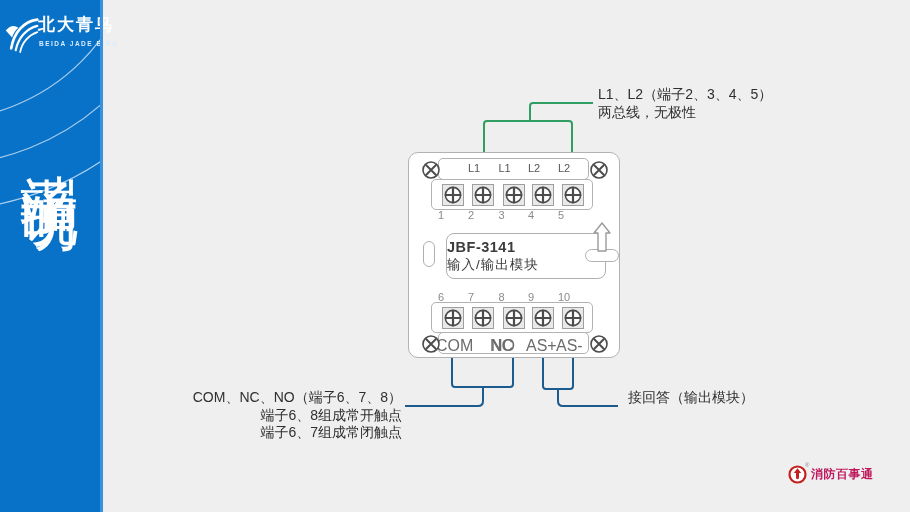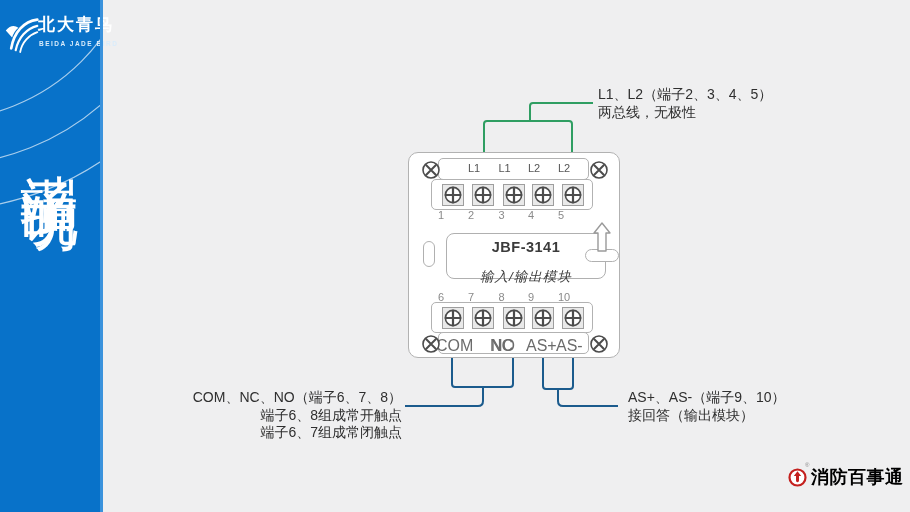--- a/index.html
+++ b/index.html
@@ -31,34 +31,34 @@
   .strip.top-screws{left:22px;top:26px;width:162px;height:31px;}
   .strip.bot-screws{left:22px;top:149px;width:162px;height:31px;}
   .strip.bot-labels{left:29px;top:179px;width:151px;height:22px;}
   .corner-screw{position:absolute;width:20px;height:20px;}
   .screw-cell{position:absolute;width:22px;height:22px;background:#e9e9e9;border:1px solid #9e9e9e;}
   .tlabel,.tnum,.blabel{position:absolute;text-align:left;white-space:nowrap;}
   .tlabel{color:#555555;font-size:11px;width:30px;}
   .tnum{color:#8a8a8a;font-size:11px;width:30px;}
   .blabel{color:#6b6b6b;font-size:16px;width:34px;}
   .center-box{position:absolute;left:37px;top:80px;width:160px;height:46px;
-    border:1.2px solid #b0b0b0;border-radius:8px;text-align:center;color:#3b3b3b;}
+    border:1.2px solid #b0b0b0;border-radius:8px;text-align:left;color:#3b3b3b;}
   .center-box .model{font-size:14.5px;font-weight:600;margin-top:5px;letter-spacing:.5px;}
-  .center-box .mname{font-size:13.5px;margin-top:13px;letter-spacing:1px;font-style:italic;}
+  .center-box .mname{font-size:13.5px;margin-top:1px;letter-spacing:1px;}
   .pill-left{position:absolute;left:14px;top:88px;width:12px;height:26px;border:1.2px solid #b0b0b0;border-radius:7px;}
   .pill-right{position:absolute;left:176px;top:96px;width:34px;height:13px;border:1.2px solid #b0b0b0;border-radius:7px;background:#fff;}
   .arrow-up{position:absolute;left:183px;top:68px;}
   
   .ann{position:absolute;color:#2f2f2f;font-size:14px;line-height:18px;white-space:nowrap;}
   .ann-top{left:598px;top:85px;}
   .ann-left{right:508px;top:389px;text-align:right;line-height:17.5px;}
   .ann-right{left:628px;top:389px;line-height:17.5px;}
   
   .footer-brand{position:absolute;left:788px;top:465px;display:flex;align-items:center;}
-  .fb-text{color:#000000;font-size:18px;font-weight:700;letter-spacing:.5px;margin-left:4px;}
+  .fb-text{color:#be185d;font-size:12px;font-weight:700;letter-spacing:.5px;margin-left:4px;}
   .fb-reg{position:absolute;left:17px;top:-3px;color:#8a8a8a;font-size:6px;}
 </style>
 </head>
 <body>
 
 <div class="canvas">
 
   <div class="sidebar">
     <svg class="arcs" width="100" height="512">
       <g fill="none" stroke="rgba(255,255,255,0.65)" stroke-width="1.2">
@@ -217,21 +217,20 @@
   <div class="ann ann-top">
     <div>L1、L2（端子2、3、4、5）</div>
     <div>两总线，无极性</div>
   </div>
   <div class="ann ann-left">
     <div>COM、NC、NO（端子6、7、8）</div>
     <div>端子6、8组成常开触点</div>
     <div>端子6、7组成常闭触点</div>
   </div>
   <div class="ann ann-right">
-    <div>AS+、AS-（端子9、10）</div>
     <div>接回答（输出模块）</div>
   </div>
 
   <div class="footer-brand">
     <svg width="19" height="19" viewBox="0 0 19 19">
       <circle cx="9.5" cy="9.5" r="8" fill="#ffffff" stroke="#c4201e" stroke-width="2.2"></circle>
       <path d="M9.5,3.2 L13.2,8 L11,8 L11,12.6 Q11,14.2 9.5,14.2 Q8,14.2 8,12.6 L8,8 L5.8,8 Z" fill="#c4201e"></path>
     </svg>
     <span class="fb-reg">®</span>
     <span class="fb-text">消防百事通</span>

